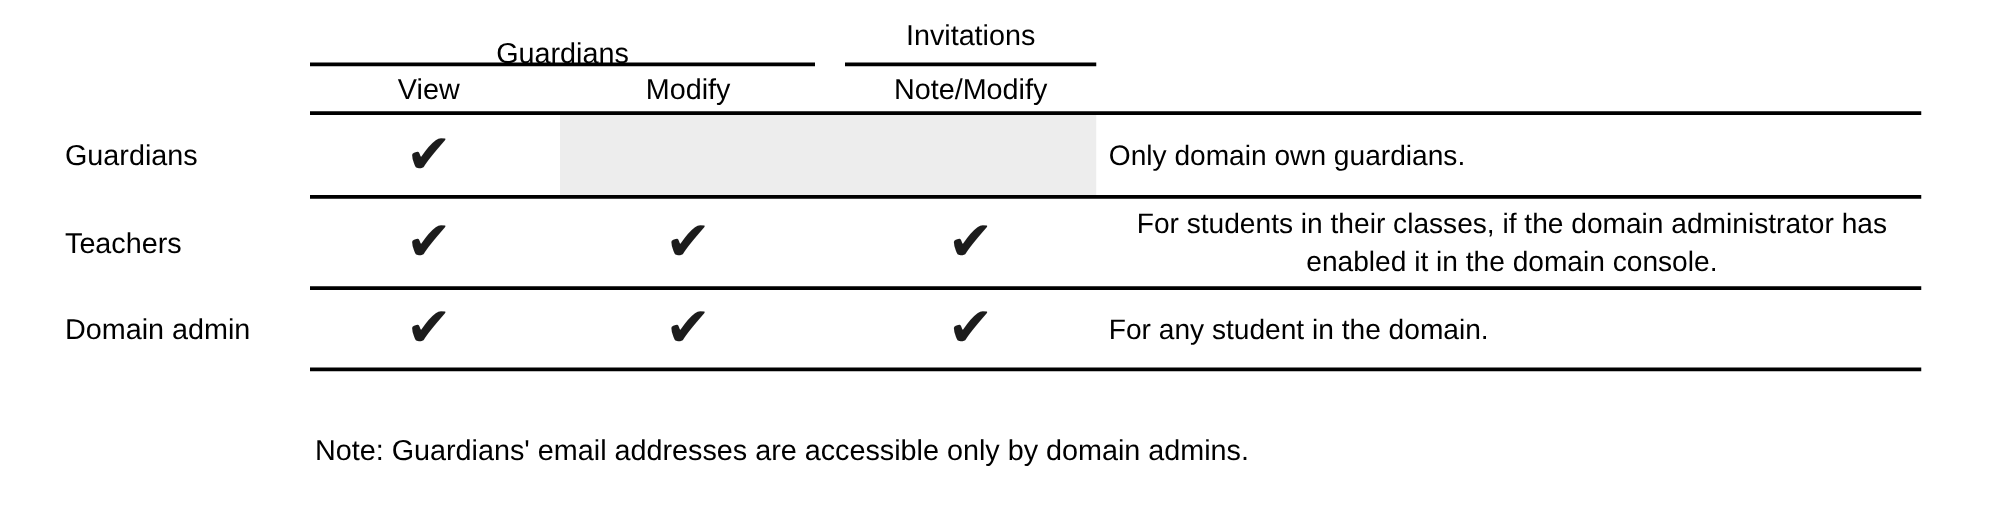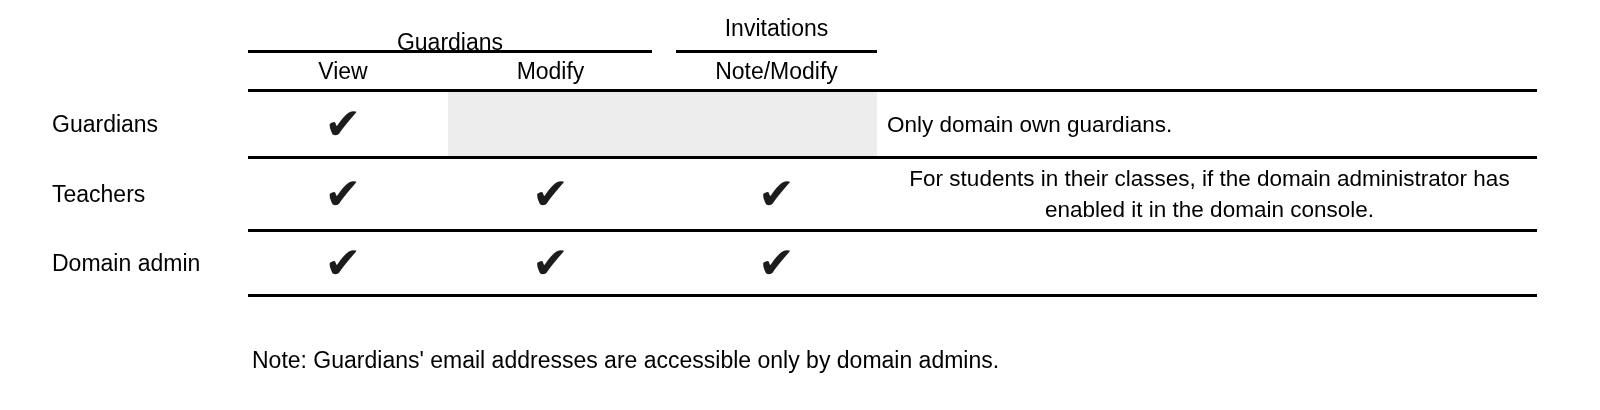--- a/index.html
+++ b/index.html
@@ -82,18 +82,19 @@
   <div class="cell check" style="left:448px; top:159px; width:205px; height:70px;">✔</div>
   <div class="cell check" style="left:676px; top:159px; width:201px; height:70px;">✔</div>
   <div class="left-cell note-text" style="left:887px; top:159px; width:645px; height:70px;text-align:center;">For students in their classes, if the domain administrator has enabled it in the domain console.</div>
 
   <div class="hline" style="left:248px; top:229px; width:1289px;"></div>
 
   <div class="left-cell row-label" style="left:52px; top:232px; width:190px; height:62px;">Domain admin</div>
   <div class="cell check" style="left:248px; top:232px; width:190px; height:62px;">✔</div>
   <div class="cell check" style="left:448px; top:232px; width:205px; height:62px;">✔</div>
   <div class="cell check" style="left:676px; top:232px; width:201px; height:62px;">✔</div>
+  <div class="left-cell note-text" style="left:887px; top:232px; width:645px; height:62px;">For any student in the domain.</div>
 
   <div class="hline" style="left:248px; top:294px; width:1289px;"></div>
 
   <div class="left-cell footnote" style="left:252px; top:344px; width:1200px; height:32px;text-align:right;">Note: Guardians' email addresses are accessible only by domain admins.</div>
 
 </div>
 
 </body></html>

